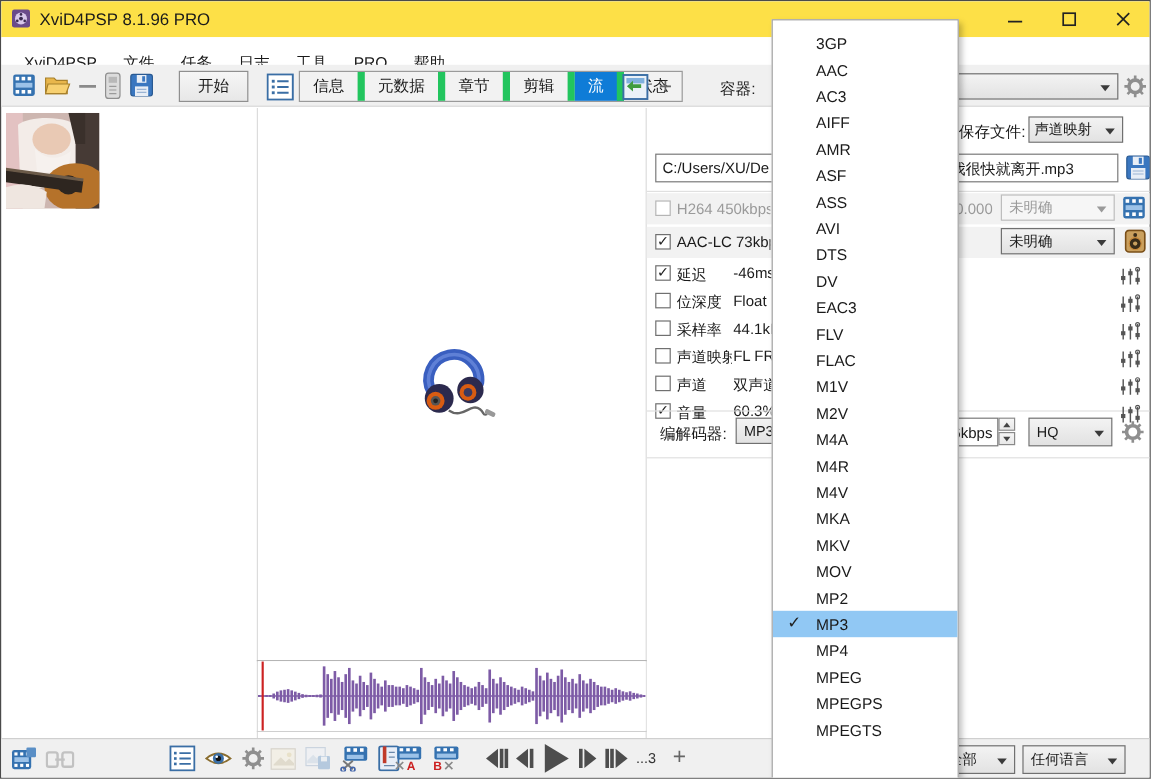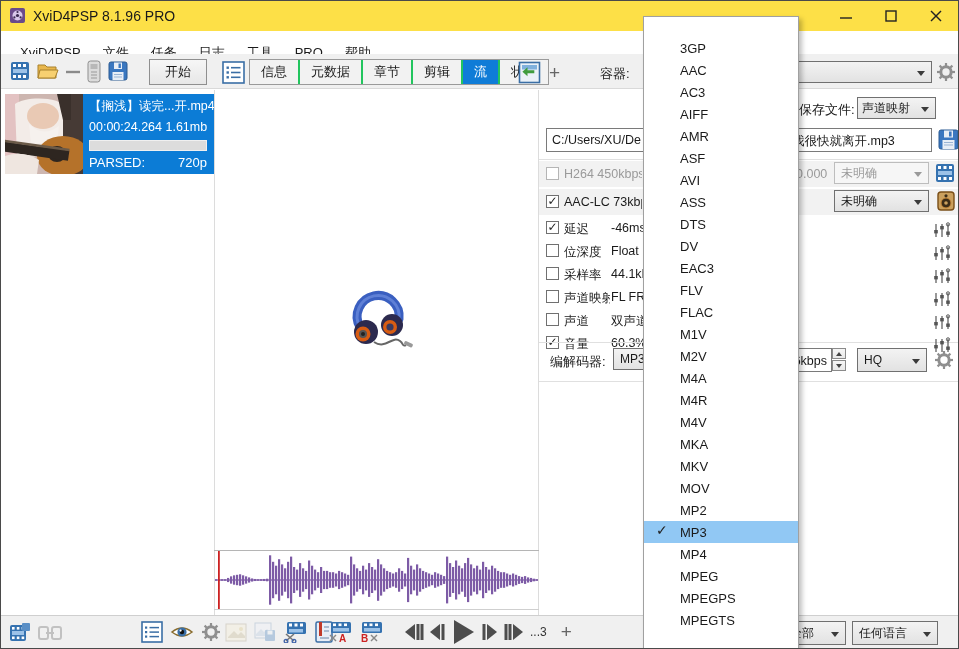--- a/index.html
+++ b/index.html
@@ -16,21 +16,21 @@
   #title-text{left:32px;top:7px;font-size:14px;}
   .wctl{top:6px;width:34px;height:18px;display:flex;align-items:center;justify-content:center;}
   #menubar{left:0;top:30px;width:100%;height:23px;background:#fff;display:flex;align-items:center;padding-left:8px;}
   .menu-item{font-size:13px;padding:3px 11px;cursor:default;margin-top:20px;}
   
   #toolbar{left:0;top:53px;width:100%;height:35px;background:#f0f0f0;border-bottom:1px solid #d9d9d9;}
   .tbtn{display:flex;align-items:center;justify-content:center;}
   #start-btn{left:148px;top:58px;width:58px;height:26px;border:1px solid #8f8f8f;
     background:linear-gradient(#f6f6f6,#e7e7e7);font-size:13px;display:flex;align-items:center;justify-content:center;}
   #tabgroup{left:248px;top:58px;height:26px;display:flex;border:1px solid #9a9a9a;background:#f2f2f2;}
-  .tab{display:flex;align-items:center;justify-content:center;padding:0 11px;font-size:13px;border-right:2px solid #22c55e;}
+  .tab{display:flex;align-items:center;justify-content:center;padding:0 11px;font-size:13px;border-right:6px solid #22c55e;}
   .tab:last-child{border-right:none;}
   .tab.active{background:#0f7cd7;color:#fff;}
   #container-label{left:599px;top:64px;font-size:13px;}
   #container-combo{left:645px;top:60px;width:286px;}
   .combo{position:absolute;height:22px;border:1px solid #707070;background:linear-gradient(#f3f3f3,#e2e2e2);
     font-size:12px;display:flex;align-items:center;padding:0 20px 0 6px;overflow:hidden;white-space:nowrap;}
   .combo .arrow{position:absolute;right:6px;top:9px;width:0;height:0;border:4px solid transparent;border-top:5px solid #3a3a3a;}
   .combo.dis{background:#f6f6f6;border-color:#bdbdbd;color:#9a9a9a;}
   .combo.dis .arrow{border-top-color:#9a9a9a;}
   .plus{font-size:19px;color:#666;font-weight:400;}
@@ -51,21 +51,21 @@
   .lab{position:absolute;font-size:12.5px;white-space:nowrap;overflow:hidden;}
   .gray{color:#9a9a9a;}
   #path-box{left:545px;top:127px;width:386px;height:24px;border:1px solid #7a7a7a;background:#fff;overflow:hidden;}
   #path-box span{position:absolute;top:4px;font-size:12.5px;white-space:nowrap;}
   .spin{position:absolute;width:14px;height:11px;border:1px solid #8a8a8a;background:linear-gradient(#f6f6f6,#e8e8e8);display:flex;align-items:center;justify-content:center;}
   .spin i{width:0;height:0;border:3px solid transparent;}
   .spin.up i{border-bottom:4px solid #444;margin-top:-3px;}
   .spin.dn i{border-top:4px solid #444;margin-top:3px;}
   
   #format-menu{left:642px;top:15px;width:156px;height:634px;background:#fff;border:1px solid #a0a0a0;
-    box-shadow:3px 3px 5px rgba(0,0,0,.25);z-index:100;padding-top:20px;overflow:hidden;}
+    box-shadow:3px 3px 5px rgba(0,0,0,.25);z-index:100;padding-top:8px;overflow:hidden;}
   .menu-row{position:relative;height:22px;display:flex;align-items:center;padding-left:36px;font-size:13px;}
   .menu-row.selected{background:#91c8f4;}
   .menu-row .chk{position:absolute;left:12px;top:1px;font-size:14px;color:#222;}
   
   #wave-area{left:214px;top:550px;width:323px;height:58px;background:#fff;overflow:hidden;}
   
   #bottombar{left:0;top:614px;width:100%;height:35px;background:#f0f0f0;border-top:1px solid #cfcfcf;}
   .icon-row{position:absolute;display:flex;align-items:center;gap:7px;}
   .dim{opacity:.45;}
   #frame-text{font-size:12px;color:#333;}
@@ -223,29 +223,20 @@
       <ellipse cx="38" cy="22" rx="16" ry="13" fill="#e9c9b4"></ellipse>
       <path d="M24,30 q14,14 30,2 l-2,16 -26,2 z" fill="#f6f1ee"></path>
       <rect x="58" y="0" width="20" height="80" fill="#463a35"></rect>
       <path d="M52,0 h14 v26 h-8 z" fill="#3a302b"></path>
       <ellipse cx="58" cy="62" rx="26" ry="20" fill="#b5722a"></ellipse>
       <ellipse cx="52" cy="60" rx="9" ry="8" fill="#2e2620"></ellipse>
       <rect x="-6" y="52" width="70" height="10" fill="#2e2620" transform="rotate(8 30 57)"></rect>
       <rect x="-6" y="50" width="70" height="2.5" fill="#6b5a48" transform="rotate(8 30 57)"></rect>
       <path d="M0,62 q18,-6 34,4 l-2,14 -32,0 z" fill="#efe6e0"></path>
     </svg>
-  </div>
-  <div class="abs" id="task-info">
-    <div id="task-title">【搁浅】读完...开.mp4</div>
-    <div id="task-details">00:00:24.264 1.61mb</div>
-    <div id="task-progress"></div>
-    <div id="task-status">
-      <span>PARSED:</span>
-      <span>720p</span>
-    </div>
   </div>
 
   <div class="abs vline" style="left:213px;top:89px;height:525px"></div>
   <div class="abs vline" style="left:537px;top:89px;height:525px"></div>
   <div class="abs hline" style="left:213px;top:549px;width:325px;background:#b5b5b5"></div>
   <div class="abs hline" style="left:213px;top:608px;width:325px;background:#cfcfcf"></div>
 
   <div class="abs tbtn" style="left:345px;top:286px">
     <svg width="70" height="62">
       <path d="M14,40 A21,21 0 1 1 53,32" stroke="#3a5fc0" stroke-width="9" fill="none" stroke-linecap="round"></path>
@@ -774,24 +765,24 @@
       <div class="menu-row">
         <span>AIFF</span>
       </div>
       <div class="menu-row">
         <span>AMR</span>
       </div>
       <div class="menu-row">
         <span>ASF</span>
       </div>
       <div class="menu-row">
+        <span>ASS</span>
+      </div>
+      <div class="menu-row">
         <span>AVI</span>
-      </div>
-      <div class="menu-row">
-        <span>ASS</span>
       </div>
       <div class="menu-row">
         <span>DTS</span>
       </div>
       <div class="menu-row">
         <span>DV</span>
       </div>
       <div class="menu-row">
         <span>EAC3</span>
       </div>

